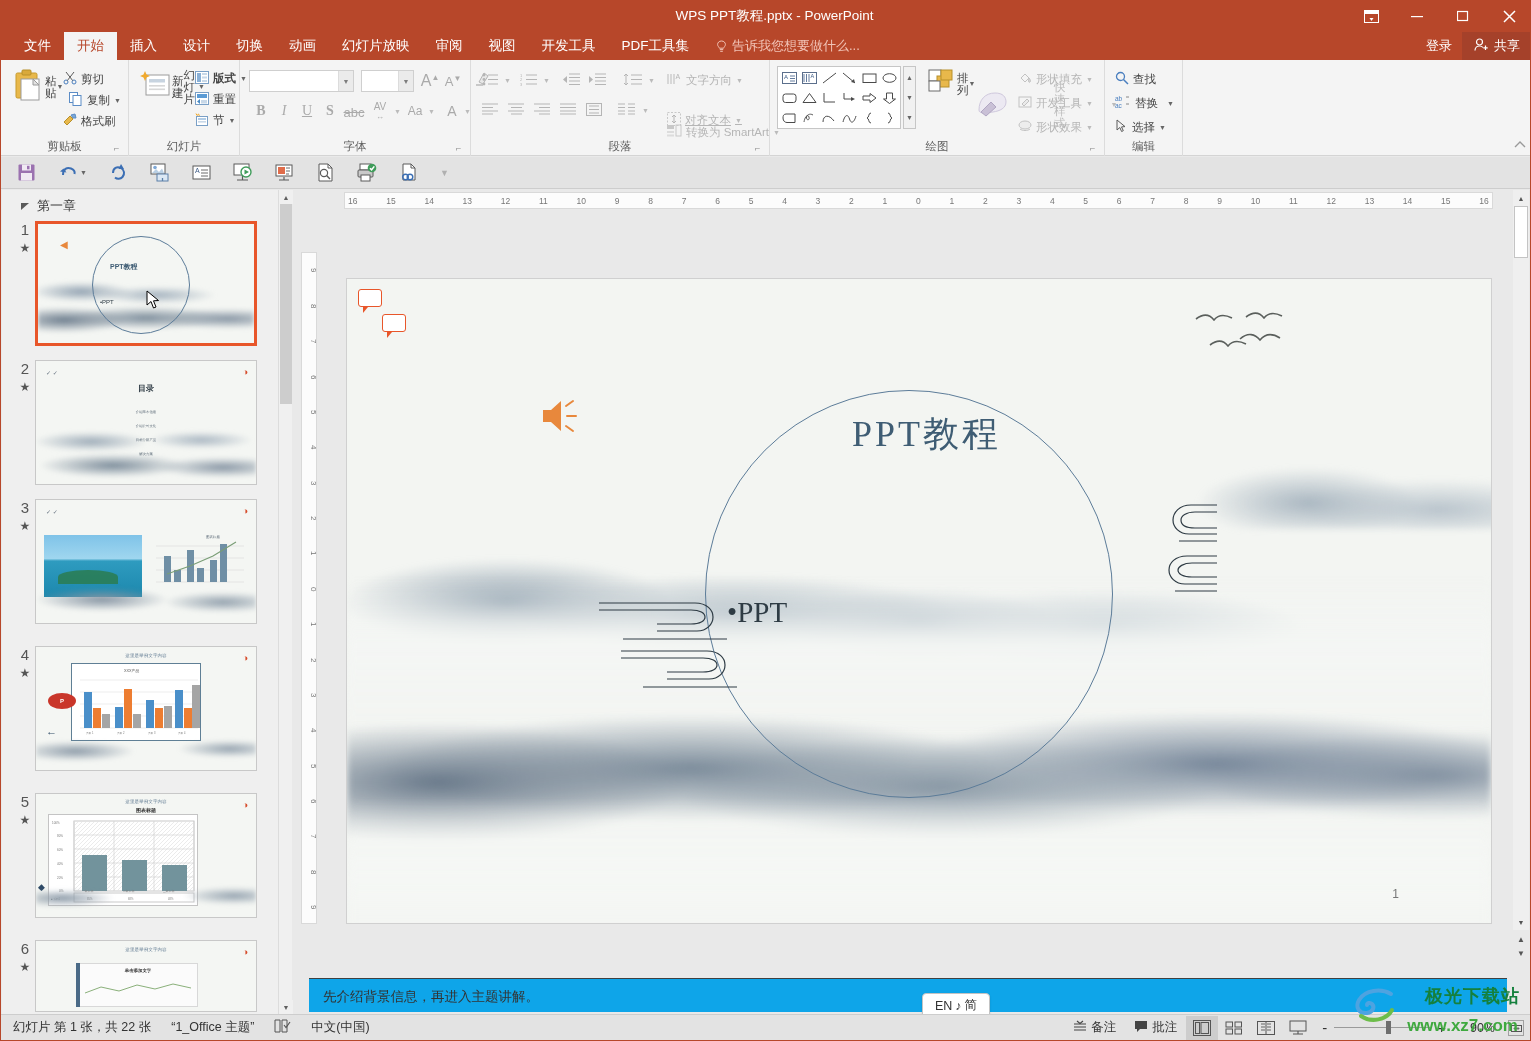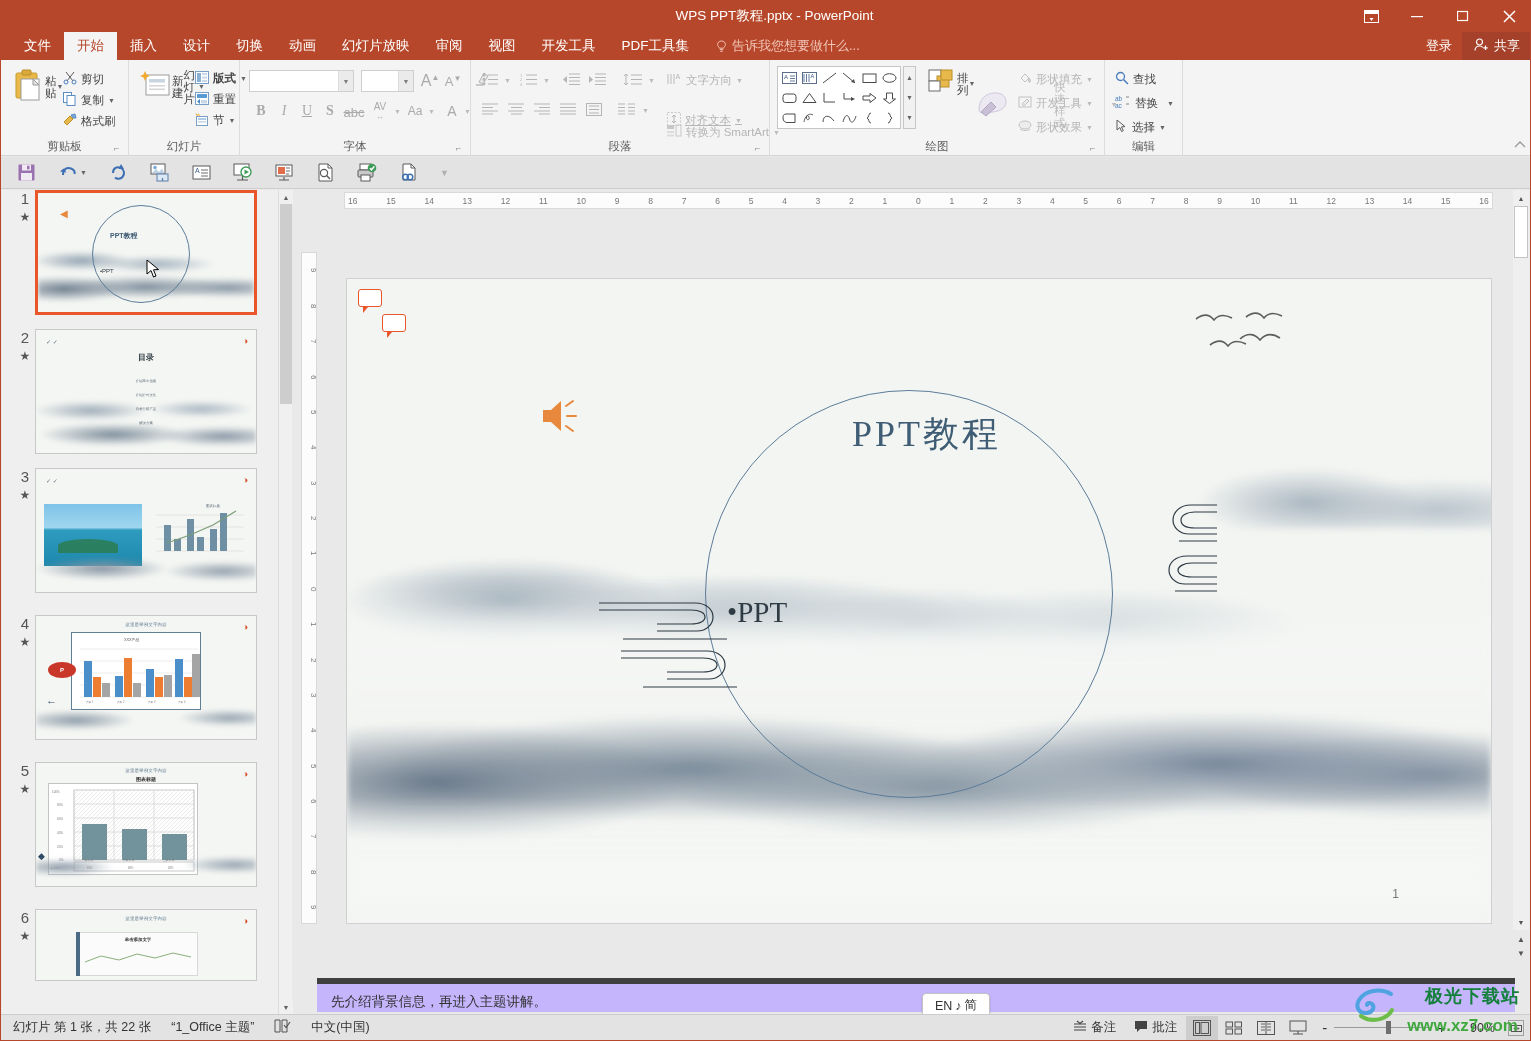--- a/index.html
+++ b/index.html
@@ -262,22 +262,22 @@
   .vscroll .ar { position:absolute; left:0; width:16px; height:16px;
     display:flex;align-items:center;justify-content:center;font-size:7px;color:#555;}
   .vscroll .track { position:absolute; top:16px; left:1px; width:14px; height:52px;
     background:#fff; border:1px solid #c4c4c4; }
   .navbtns { position:absolute; right:1px; top:932px; width:16px; }
   .navbtns div { height:14px; display:flex; align-items:center; justify-content:center;
     font-size:8px; color:#555; }
 
   
   .notes {
-    position:absolute; left:316px; top:978px; width:1198px; height:34px;
-    background:#c4b5fd; border-top:6px solid #404040;
+    position:absolute; left:308px; top:978px; width:1198px; height:34px;
+    background:#0ea5e9; border-top:1px solid #404040;
     font-size:13.5px; color:#333; padding:9px 0 0 14px;
   }
   .ime {
     position:absolute; left:921px; top:993px; width:68px; height:25px;
     background:#fff; border:1px solid #c3c3c3; border-radius:4px;
     display:flex; align-items:center; justify-content:center; gap:3px;
     font-size:12.5px; color:#333;
     box-shadow:0 1px 2px rgba(0,0,0,.16);
   }
 
@@ -402,21 +402,21 @@
     <div class="sm-btn" style="left:62px; top:11px;">
       <span>
         <svg width="14" height="14" viewBox="0 0 14 14">
             <circle cx="3" cy="11" r="2" fill="none" stroke="#4a7fbf"></circle>
             <circle cx="11" cy="11" r="2" fill="none" stroke="#4a7fbf"></circle>
             <path d="M4.3 9.6 L11 1 M9.7 9.6 L3 1" stroke="#5b5b5b" stroke-width="1"></path>
           </svg>
       </span>
       <span>剪切</span>
     </div>
-    <div class="sm-btn" style="left:62px; top:32px;">
+    <div class="sm-btn" style="left:68px; top:32px;">
       <span>
         <svg width="14" height="14" viewBox="0 0 14 14">
             <rect x="0.5" y="0.5" width="8" height="10" fill="#fff" stroke="#5b8cc6"></rect>
             <rect x="4" y="3.5" width="8" height="10" fill="#fff" stroke="#5b8cc6"></rect>
           </svg>
       </span>
       <span>复制</span>
       <span class="caret">▼</span>
     </div>
     <div class="sm-btn" style="left:62px; top:53px;">
@@ -938,20 +938,28 @@
         <circle cx="6.5" cy="14" r="2.8" fill="none" stroke="#3c6fb4" stroke-width="1.4"></circle>
         <circle cx="11" cy="14" r="2.8" fill="none" stroke="#3c6fb4" stroke-width="1.4"></circle>
       </svg>
   </div>
   <div class="qat-item">
     <span class="caret" style="color:#b0b0b0; font-size:9px;">▼</span>
   </div>
 </div>
 
 <div class="thumbpane">
+  <div class="section-hdr">
+    <span>
+      <svg width="10" height="10" viewBox="0 0 10 10">
+          <path d="M1 2 L9 2 L1 9 Z" fill="#5a5a5a"></path>
+        </svg>
+    </span>
+    <span>第一章</span>
+  </div>
 
   <div class="thumb-row" style="height:139px;">
     <div class="thumb-num">1</div>
     <div class="thumb-star">★</div>
     <div class="thumb-frame sel">
       <div style="position:absolute;inset:0;background:#f4f6f3;"></div>
       <div style="position:absolute;left:0;top:40%;width:100%;height:28%;background:radial-gradient(ellipse 70px 14px at 20% 60%,#93a3b2 0%,rgba(147,163,178,0) 72%),radial-gradient(ellipse 80px 12px at 55% 70%,#a5b3bf 0%,rgba(165,179,191,0) 74%);filter:blur(2px);"></div>
       <div style="position:absolute;left:0;top:62%;width:100%;height:34%;background:radial-gradient(ellipse 90px 18px at 12% 55%,#6e7e8e 0%,rgba(110,126,142,0) 72%),radial-gradient(ellipse 110px 16px at 50% 50%,#7e8e9c 0%,rgba(126,142,156,0) 74%),radial-gradient(ellipse 95px 14px at 88% 52%,#8896a4 0%,rgba(136,150,164,0) 74%);filter:blur(2px);"></div>
       <div style="position:absolute;left:54px;top:12px;width:98px;height:98px;border:1px solid #5c7c99;border-radius:50%;"></div>
       <div style="position:absolute;left:72px;top:38px;font-size:7px;font-weight:bold;color:#3f5d74;">PPT教程</div>

